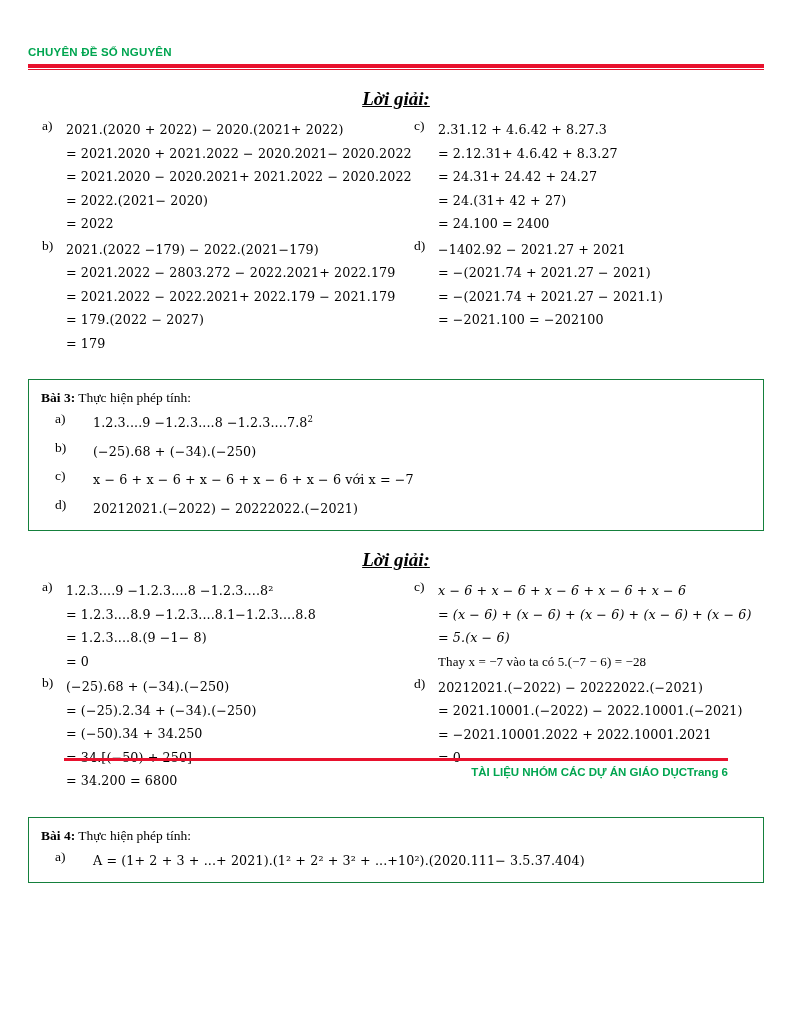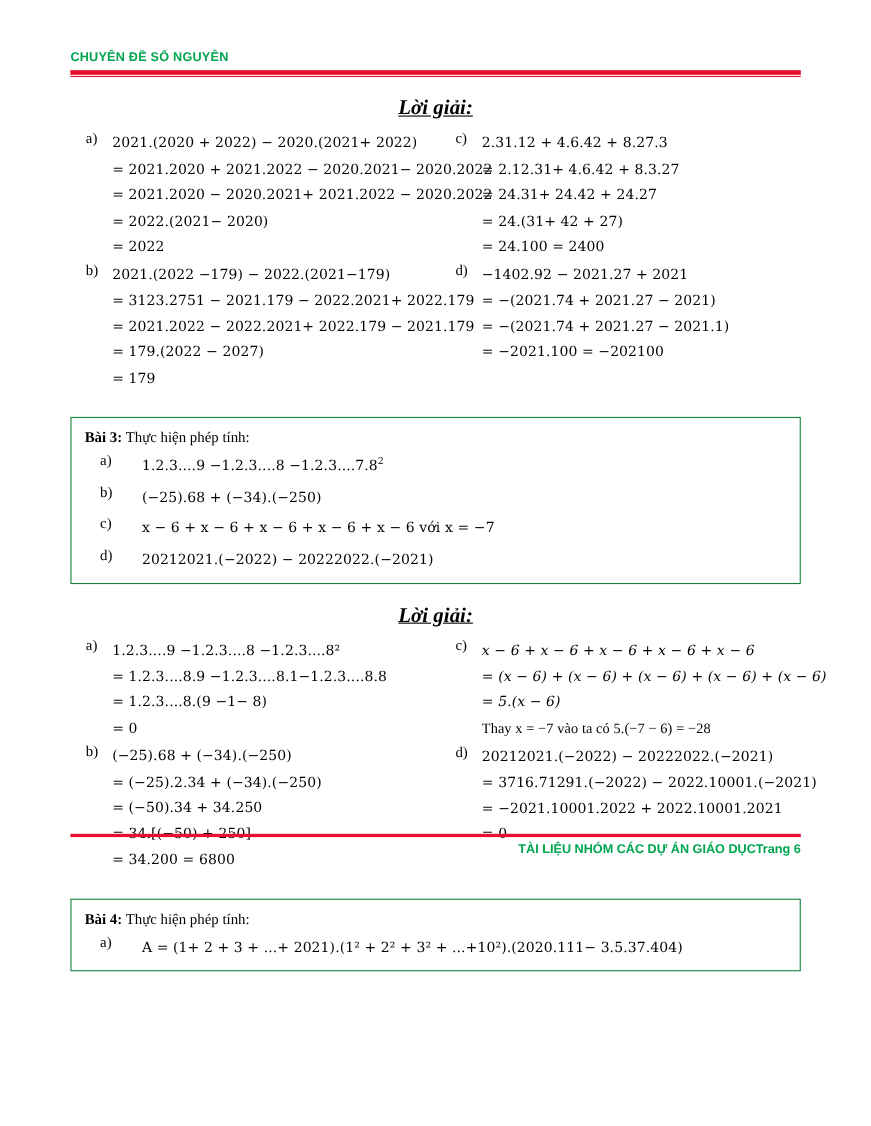--- a/index.html
+++ b/index.html
@@ -13,21 +13,21 @@
     font-family: "Liberation Serif", serif;
     color: #000000;
     position: relative;
     overflow: hidden;
   }
   .page {
     position: relative;
     width: 792px;
     height: 832px;
     box-sizing: border-box;
-    padding: 0 64px;
+    padding: 0 28px;
   }
 
   
   .header {
     padding-top: 46px;
   }
   .header-title {
     color: #00a550;
     font-family: "Liberation Sans", sans-serif;
     font-weight: bold;
@@ -167,21 +167,21 @@
           <div class="mline">= 2021.2020 − 2020.2021+ 2021.2022 − 2020.2022</div>
           <div class="mline">= 2022.(2021− 2020)</div>
           <div class="mline">= 2022</div>
         </div>
       </div>
 
       <div class="item">
         <div class="item-marker">b)</div>
         <div class="item-body">
           <div class="mline">2021.(2022 −179) − 2022.(2021−179)</div>
-          <div class="mline">= 3123.2751 − 2021.179 − 2022.2021+ 2022.179</div>
+          <div class="mline">= 2021.2022 − 2803.272 − 2022.2021+ 2022.179</div>
           <div class="mline">= 2021.2022 − 2022.2021+ 2022.179 − 2021.179</div>
           <div class="mline">= 179.(2022 − 2027)</div>
           <div class="mline">= 179</div>
         </div>
       </div>
 
     </div>
 
     <div class="col-right">
 
@@ -280,21 +280,21 @@
           <div class="mline it">= (x − 6) + (x − 6) + (x − 6) + (x − 6) + (x − 6)</div>
           <div class="mline it">= 5.(x − 6)</div>
           <div class="mline plain">Thay  x = −7 vào ta có 5.(−7 − 6) = −28</div>
         </div>
       </div>
 
       <div class="item">
         <div class="item-marker">d)</div>
         <div class="item-body">
           <div class="mline">20212021.(−2022) − 20222022.(−2021)</div>
-          <div class="mline">= 3716.71291.(−2022) − 2022.10001.(−2021)</div>
+          <div class="mline">= 2021.10001.(−2022) − 2022.10001.(−2021)</div>
           <div class="mline">= −2021.10001.2022 + 2022.10001.2021</div>
           <div class="mline">= 0</div>
         </div>
       </div>
 
     </div>
   </div>
 
   <div class="box">
     <div class="box-title">

